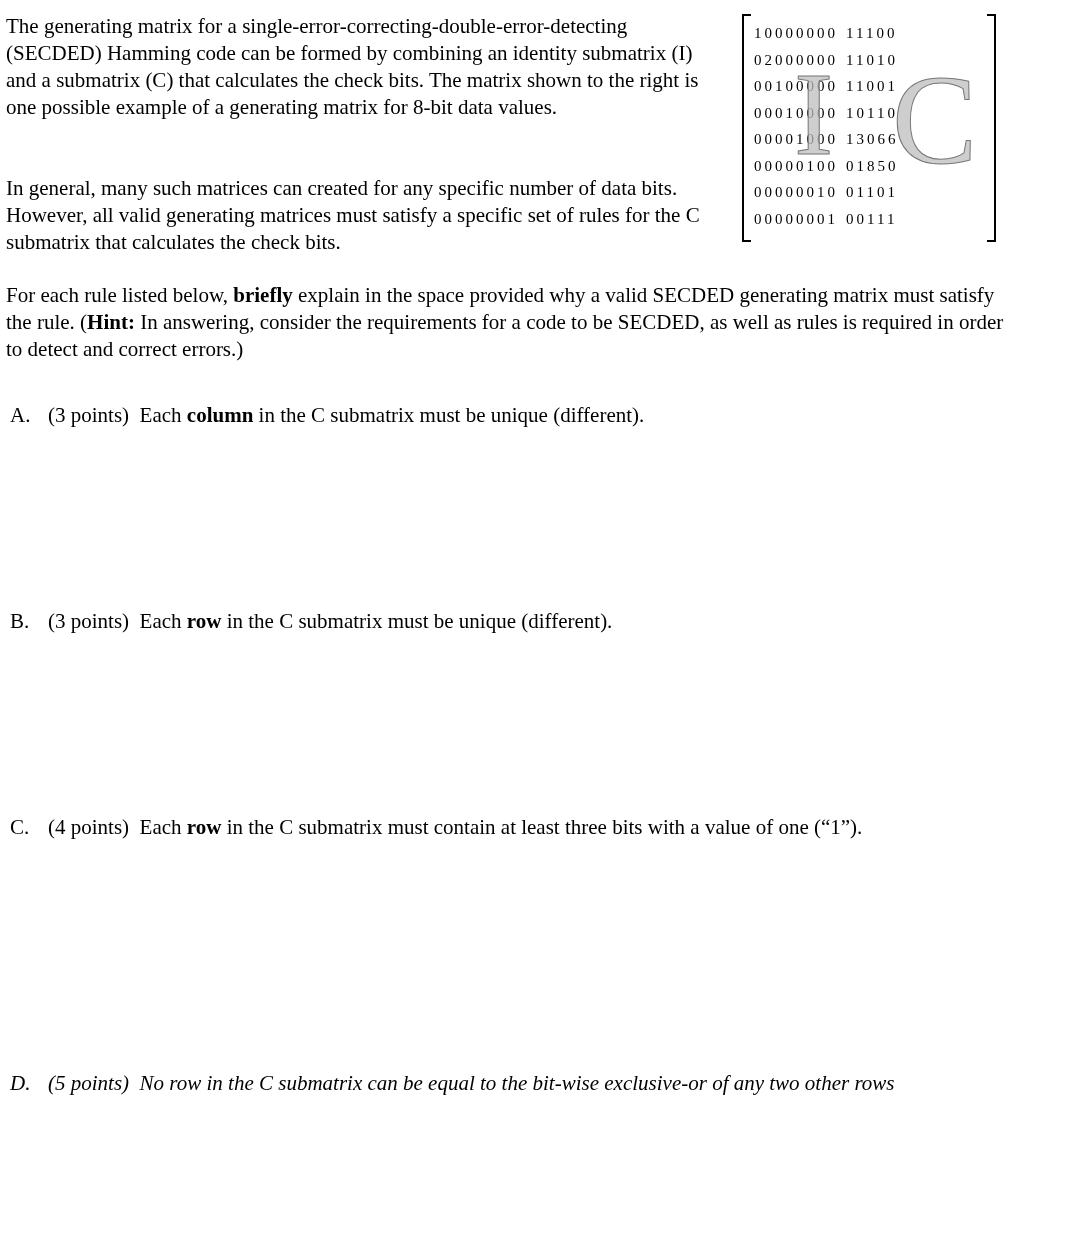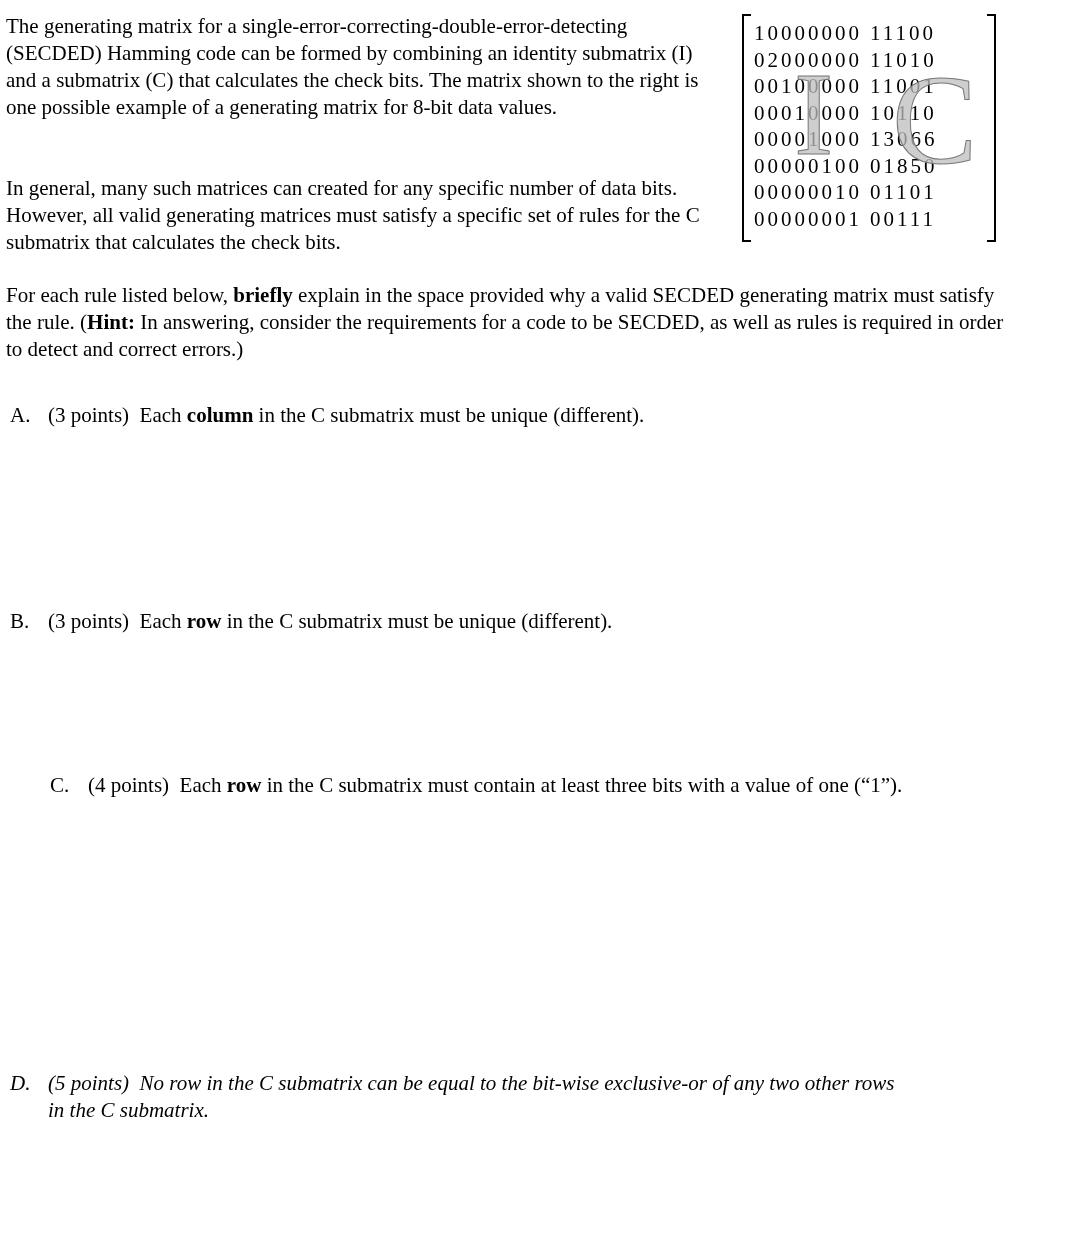--- a/index.html
+++ b/index.html
@@ -16,37 +16,37 @@
     #intro1 { top: 13px; width: 700px; }
     #intro2 { top: 175px; width: 700px; }
     #instr { top: 282px; width: 1010px; }
     .q {
       position: absolute; left: 10px; width: 1000px; line-height: 27px;
     }
     .q .letter { display: inline-block; width: 38px; }
     .q .cont { padding-left: 38px; display: block; }
     #qA { top: 402px; }
     #qB { top: 608px; }
-    #qC { top: 772px; margin-left: 40px; }
+    #qC { top: 814px; }
     #qD { top: 1070px; font-style: italic; }
     b { font-weight: bold; }
 
     
     #matrix {
       position: absolute; left: 742px; top: 14px; width: 254px; height: 228px;
     }
     .bracket-l, .bracket-r {
       position: absolute; top: 0; bottom: 0; width: 7px;
       border-top: 2px solid #000; border-bottom: 2px solid #000;
     }
     .bracket-l { left: 0; border-left: 2px solid #000; }
     .bracket-r { right: 0; border-right: 2px solid #000; }
     .mrows { position: absolute; left: 12px; top: 6px; }
     .mrow {
-      height: 26.5px; line-height: 26.5px; font-size: 21px;
+      height: 26.5px; line-height: 26.5px; font-size: 15px;
       letter-spacing: 3px; white-space: pre;
     }
     .mrow .sep { display: inline-block; width: 8px; }
     .overlay {
       position: absolute; font-family: "Liberation Serif", serif;
       color: rgba(190,190,190,0.75);
       -webkit-text-stroke: 1px #777;
       pointer-events: none;
     }
     #overlayI { left: 52px; top: 42px; font-size: 118px; line-height: 1; }
@@ -84,14 +84,13 @@
 <div class="q" id="qB">
   <span class="letter">B.</span><span>(3 points)</span>&nbsp; <span>Each </span><b>row</b><span> in the C submatrix must be unique (different).</span>
 </div>
 
 <div class="q" id="qC">
   <span class="letter">C.</span><span>(4 points)</span>&nbsp; <span>Each </span><b>row</b><span> in the C submatrix must contain at least three bits with a value of one (“1”).</span>
 </div>
 
 <div class="q" id="qD">
   <span class="letter">D.</span><span>(5 points)</span>&nbsp; <span>No row in the C submatrix can be equal to the bit-wise exclusive-or of any two other rows</span>
-  <span class="cont">in the C submatrix.</span>
 </div>
 
 </body></html>

